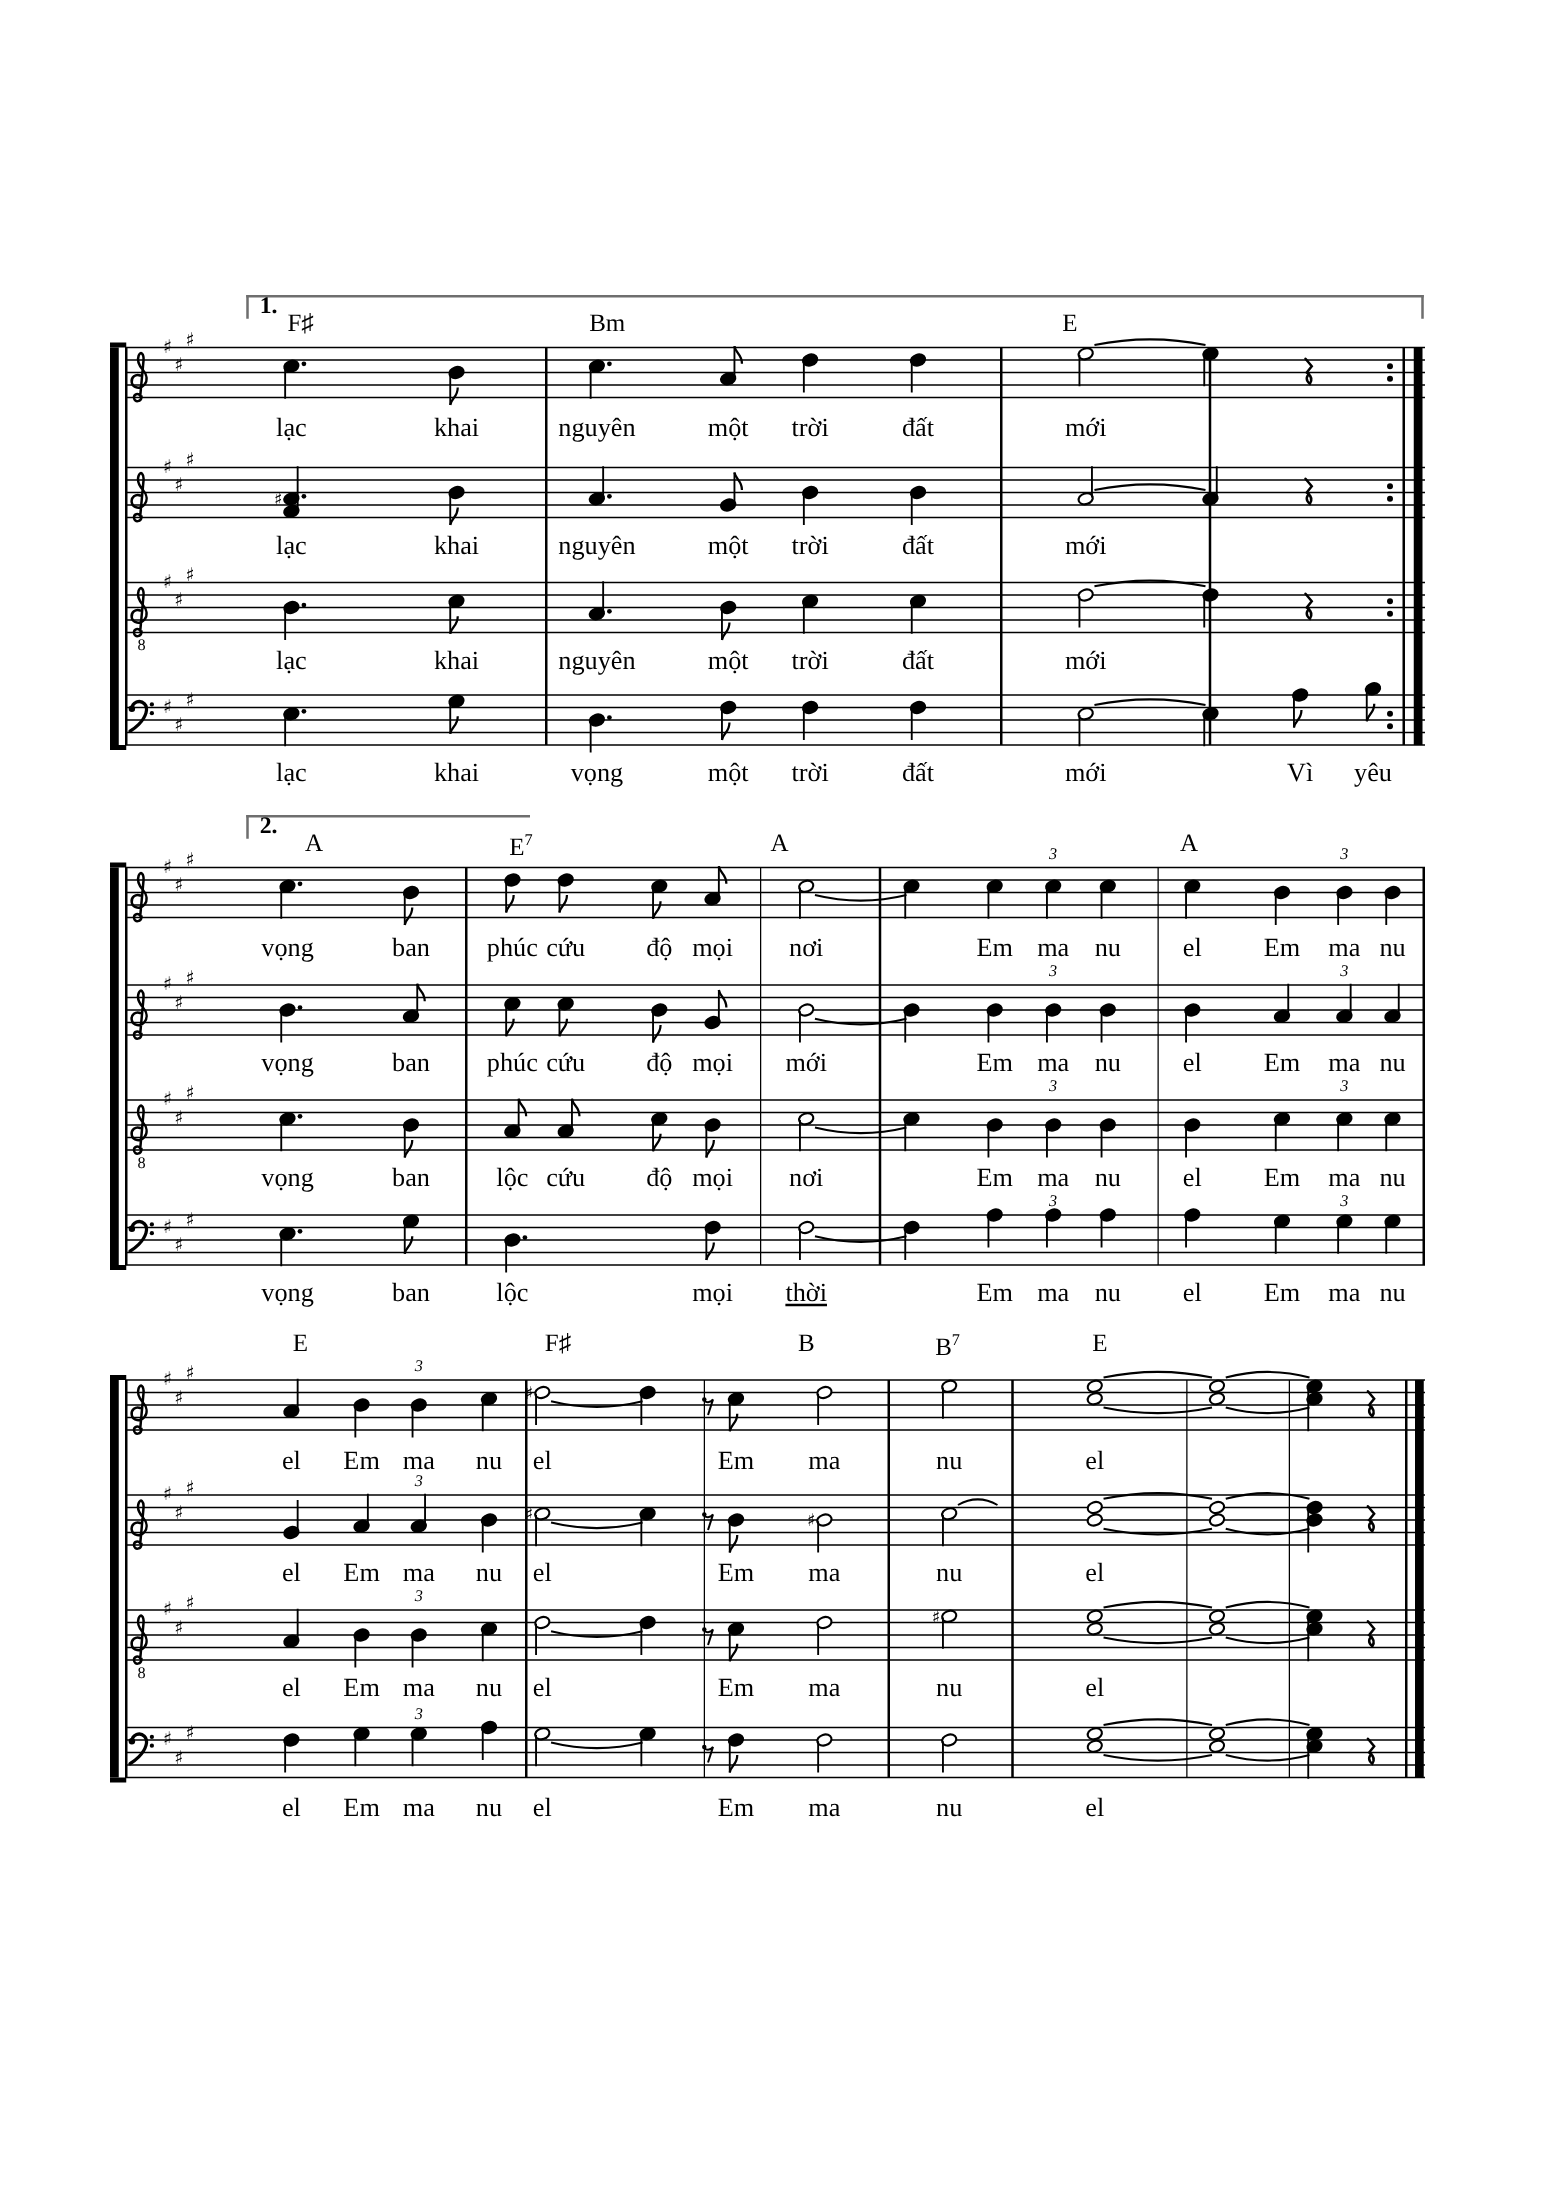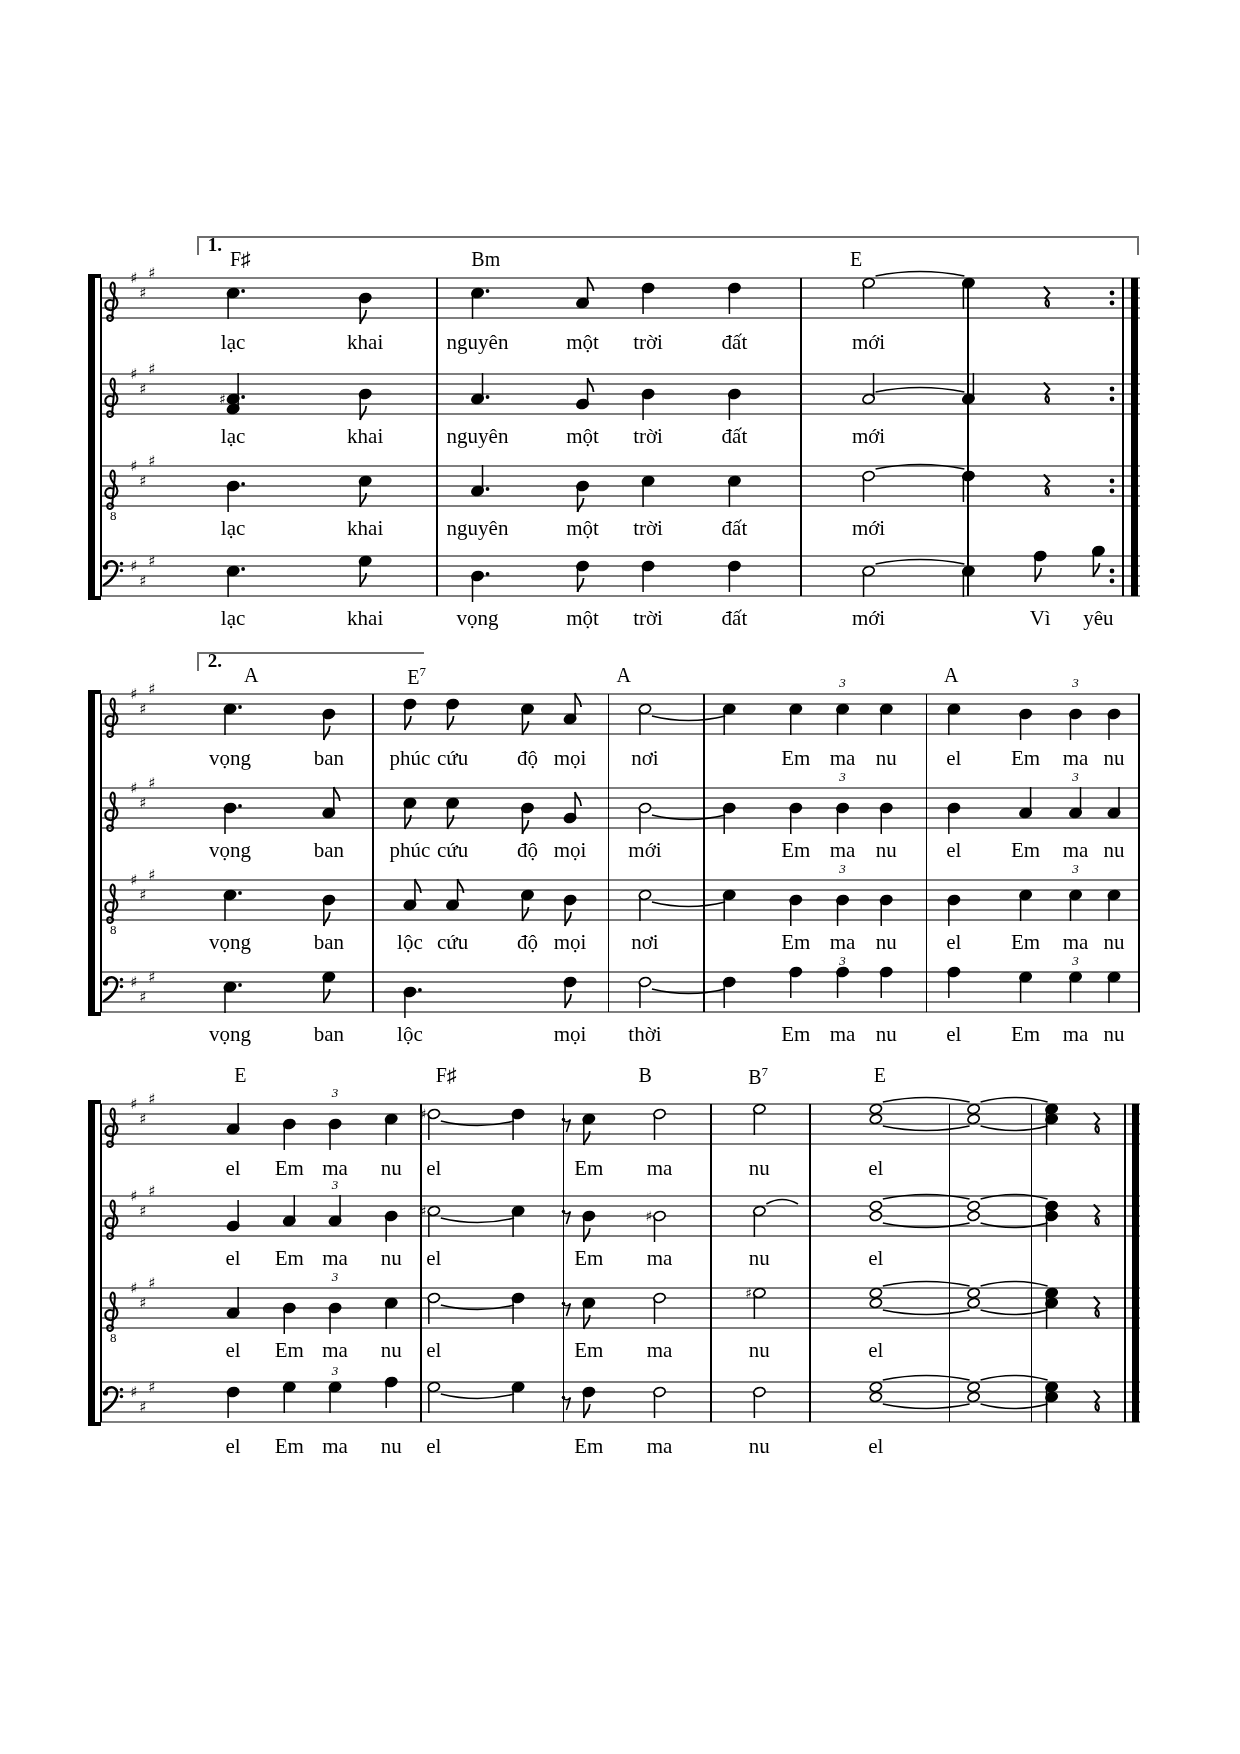--- a/index.html
+++ b/index.html
@@ -692,21 +692,21 @@
         </g>
         <path d="M551.96,19 Q588.58,28 625.2,19" fill="none" stroke="#000" stroke-width="1.6"></path>
         <text x="742.5600000000001" y="-5" font-size="13" font-style="italic" text-anchor="middle" font-family="&quot;Liberation Serif&quot;,serif">3</text>
         <text x="975.52" y="-5" font-size="13" font-style="italic" text-anchor="middle" font-family="&quot;Liberation Serif&quot;,serif">3</text>
       </svg>
       <div class="lyrics" style="top: 370px;">
         <span class="lyric" style="left: 12.5%;">vọng</span>
         <span class="lyric" style="left: 22%;">ban</span>
         <span class="lyric" style="left: 29.8%;">lộc</span>
         <span class="lyric" style="left: 45.2%;">mọi</span>
-        <span class="lyric" style="left: 52.4%;">thời</span>
+        <span class="lyric" style="left: 52.4%; text-decoration: underline;">thời</span>
         <span class="lyric" style="left: 66.9%;">Em</span>
         <span class="lyric" style="left: 71.4%;">ma</span>
         <span class="lyric" style="left: 75.6%;">nu</span>
         <span class="lyric" style="left: 82.1%;">el</span>
         <span class="lyric" style="left: 89%;">Em</span>
         <span class="lyric" style="left: 93.8%;">ma</span>
         <span class="lyric" style="left: 97.5%;">nu</span>
       </div>
     </div>
     <div class="system" style="top: 1062px; height: 424px;">

